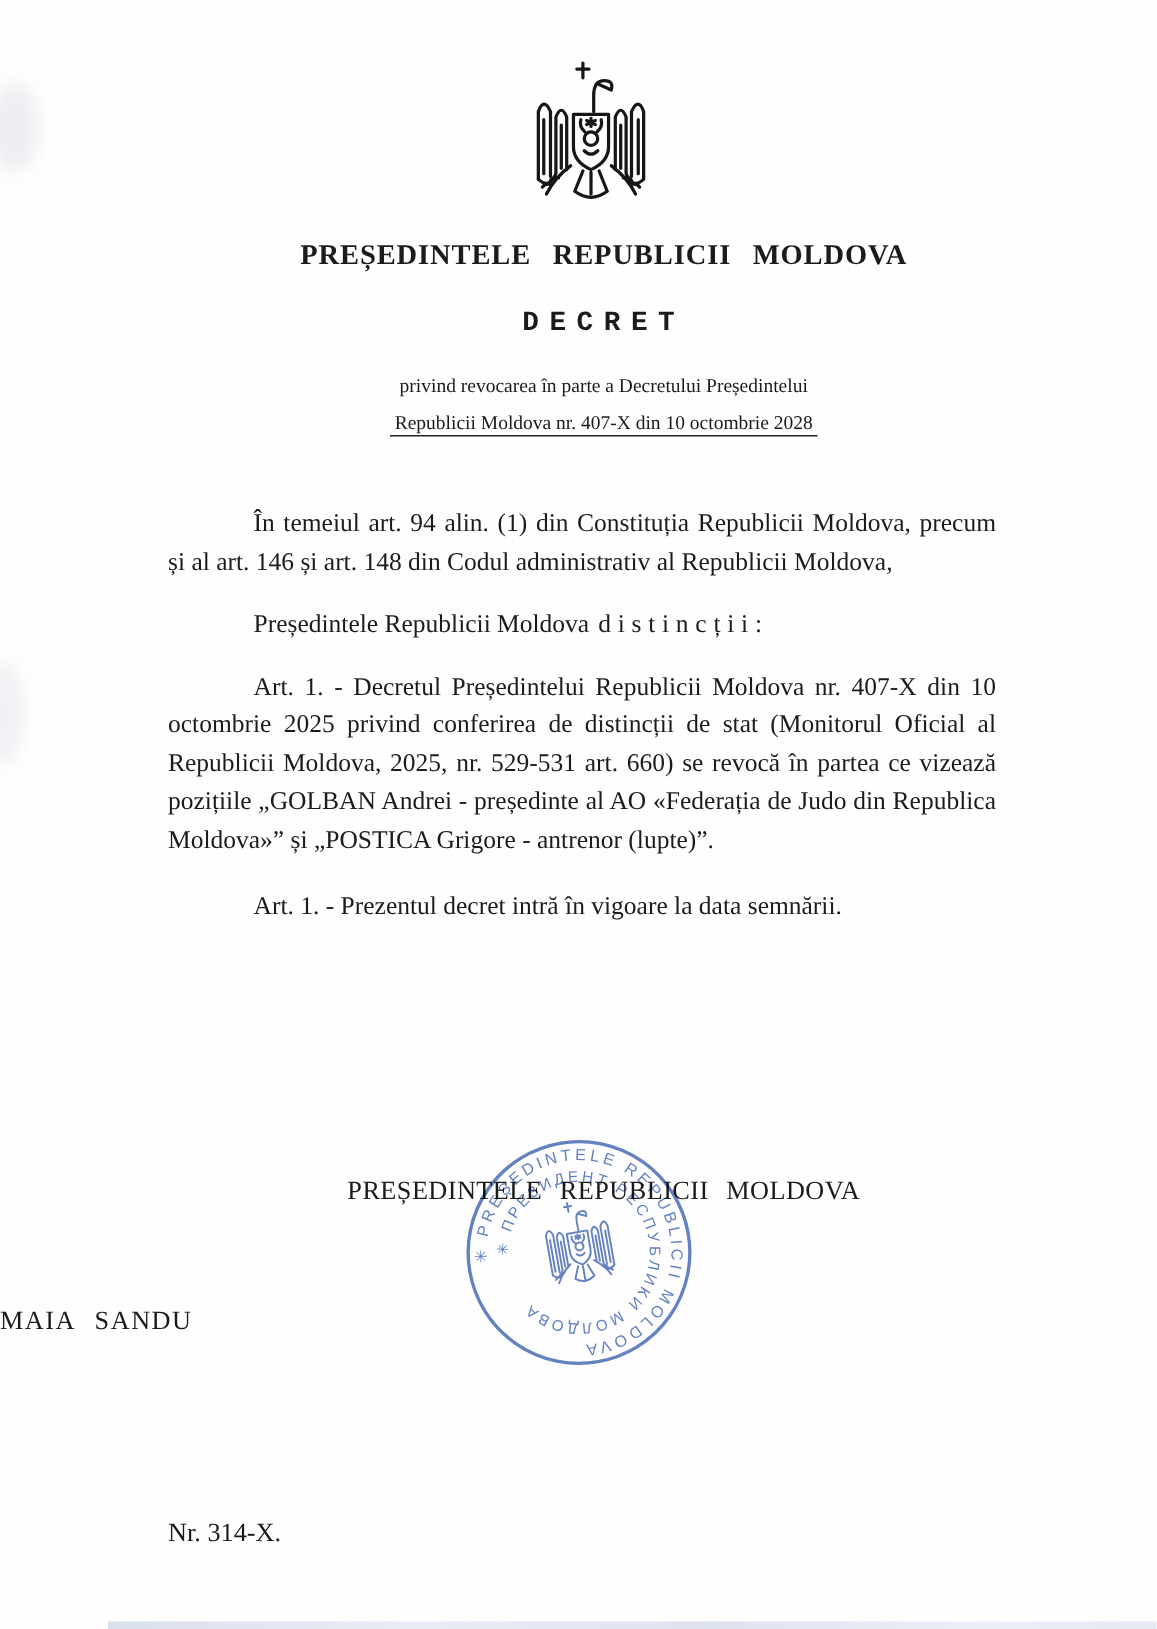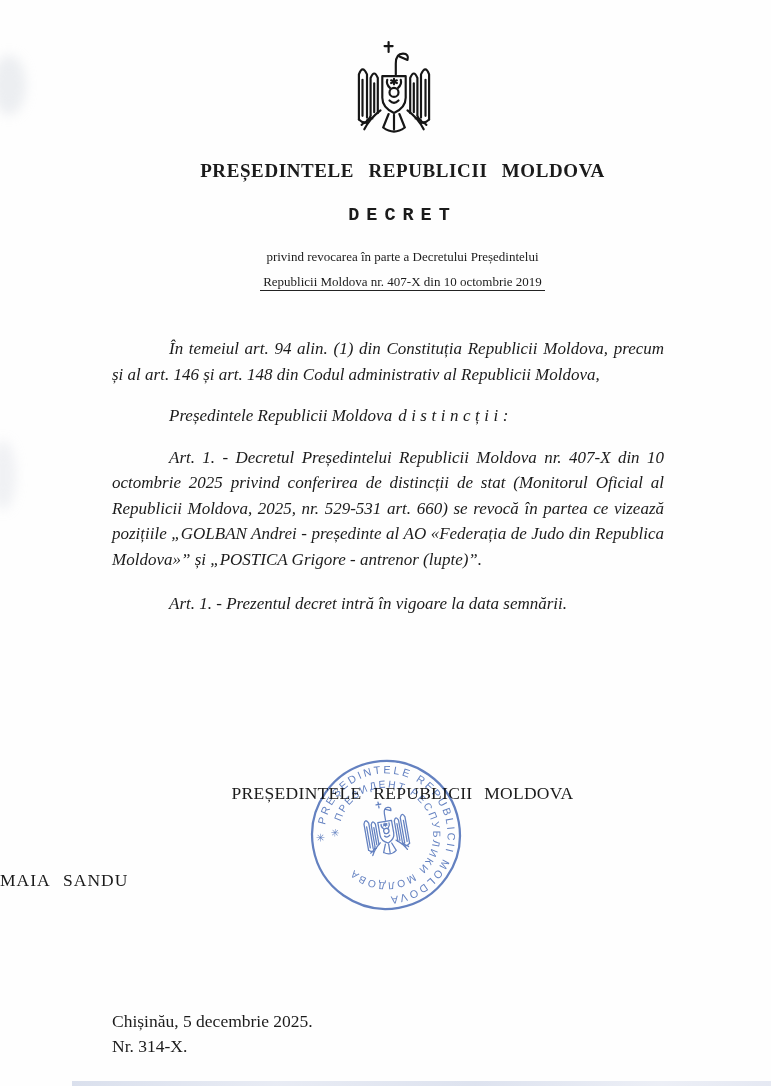--- a/index.html
+++ b/index.html
@@ -33,21 +33,21 @@
   }
   .subject {
     position:absolute; top:244px; left:0; width:100%; text-align:center;
     font-size:13px; line-height:25px;
   }
   .subject .underlined { border-bottom:1.6px solid #222; padding:0 3px 1px; }
 
   
   .doc-body {
     position:absolute; left:112px; top:336px; width:552px;
-    font-size:17px; line-height:25.5px; text-align:justify;font-style:italic;
+    font-size:17px; line-height:25.5px; text-align:justify;
   }
   .doc-body p { margin:0 0 16px; text-indent:57px; }
   .doc-body p.article { margin-bottom:19px; }
   .spaced-verb { letter-spacing:4.5px; margin-left:6px; }
 
   
   .sig-title {
     position:absolute; top:783px; left:0; width:100%; text-align:center;
     font-size:17.5px; word-spacing:7px; letter-spacing:.3px;
   }
@@ -114,21 +114,21 @@
   <div class="arms-top">
     <svg viewBox="0 0 100 104">
         <use href="#moldova-eagle"></use>
       </svg>
   </div>
 
   <div class="inst-heading">PREȘEDINTELE REPUBLICII MOLDOVA</div>
   <div class="doc-type">DECRET</div>
   <div class="subject">
     <span>privind revocarea în parte a Decretului Președintelui</span><br>
-    <span class="underlined">Republicii Moldova nr. 407-X din 10 octombrie 2019</span>
+    <span class="underlined">Republicii Moldova nr. 407-X din 10 octombrie 2028</span>
   </div>
 
   <div class="doc-body">
     <p>În temeiul art. 94 alin. (1) din Constituția Republicii Moldova, precum și al art. 146 și art. 148 din Codul administrativ al Republicii Moldova,</p>
     <p><span>Președintele Republicii Moldova</span><span class="spaced-verb">distincții:</span></p>
     <p class="article">Art. 1. - Decretul Președintelui Republicii Moldova nr. 407-X din 10 octombrie 2025 privind conferirea de distincții de stat (Monitorul Oficial al Republicii Moldova, 2025, nr. 529-531 art. 660) se revocă în partea ce vizează pozițiile „GOLBAN Andrei - președinte al AO «Federația de Judo din Republica Moldova»” și „POSTICA Grigore - antrenor (lupte)”.</p>
     <p class="article">Art. 1. - Prezentul decret intră în vigoare la data semnării.</p>
   </div>
 
   <div class="sig-title">PREȘEDINTELE REPUBLICII MOLDOVA</div>
@@ -148,17 +148,16 @@
       </text>
       <g transform="translate(51,42) scale(0.52)" stroke-width="3">
         <use href="#moldova-eagle"></use>
       </g>
     </svg>
   </div>
 
   <div class="sig-name">MAIA SANDU</div>
 
   <div class="footer">
-    <div>Chișinău, 5 decembrie 2025.</div>
     <div>Nr. 314-X.</div>
   </div>
 
 </div>
 
 </body></html>

